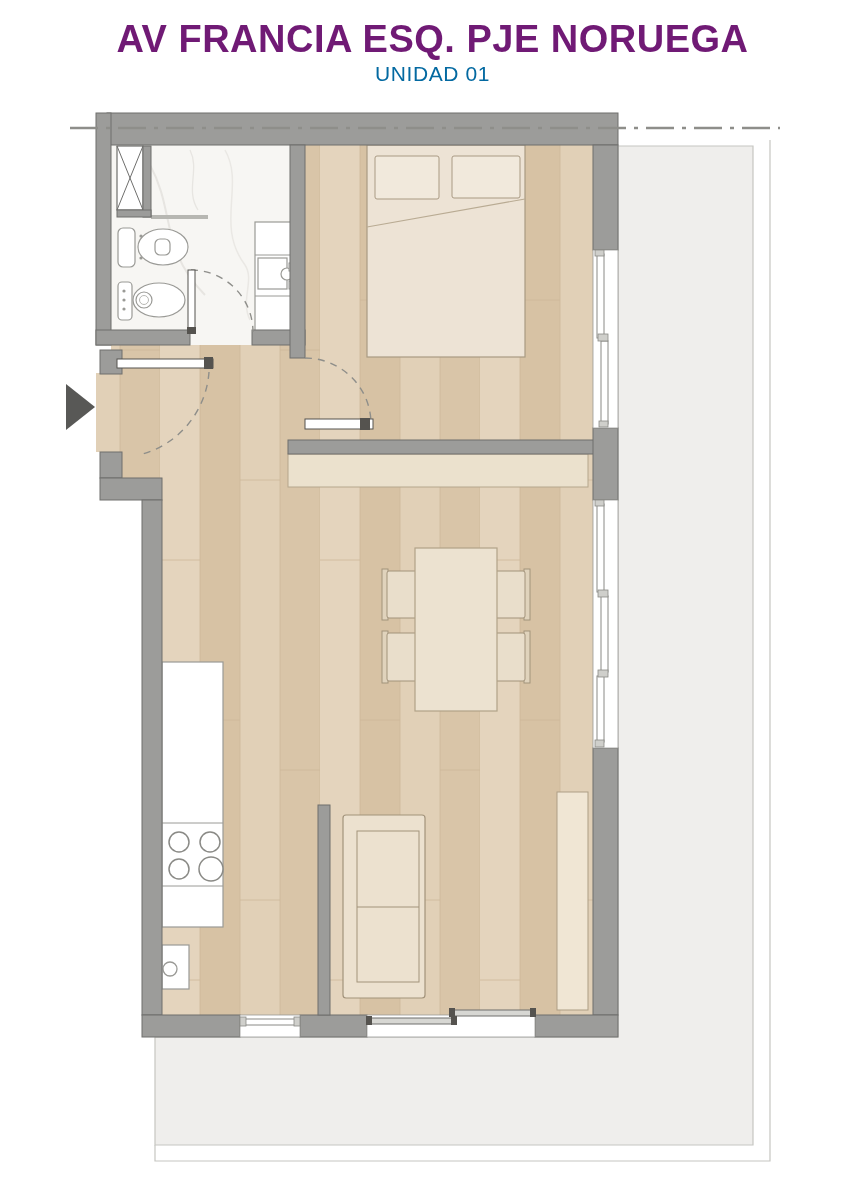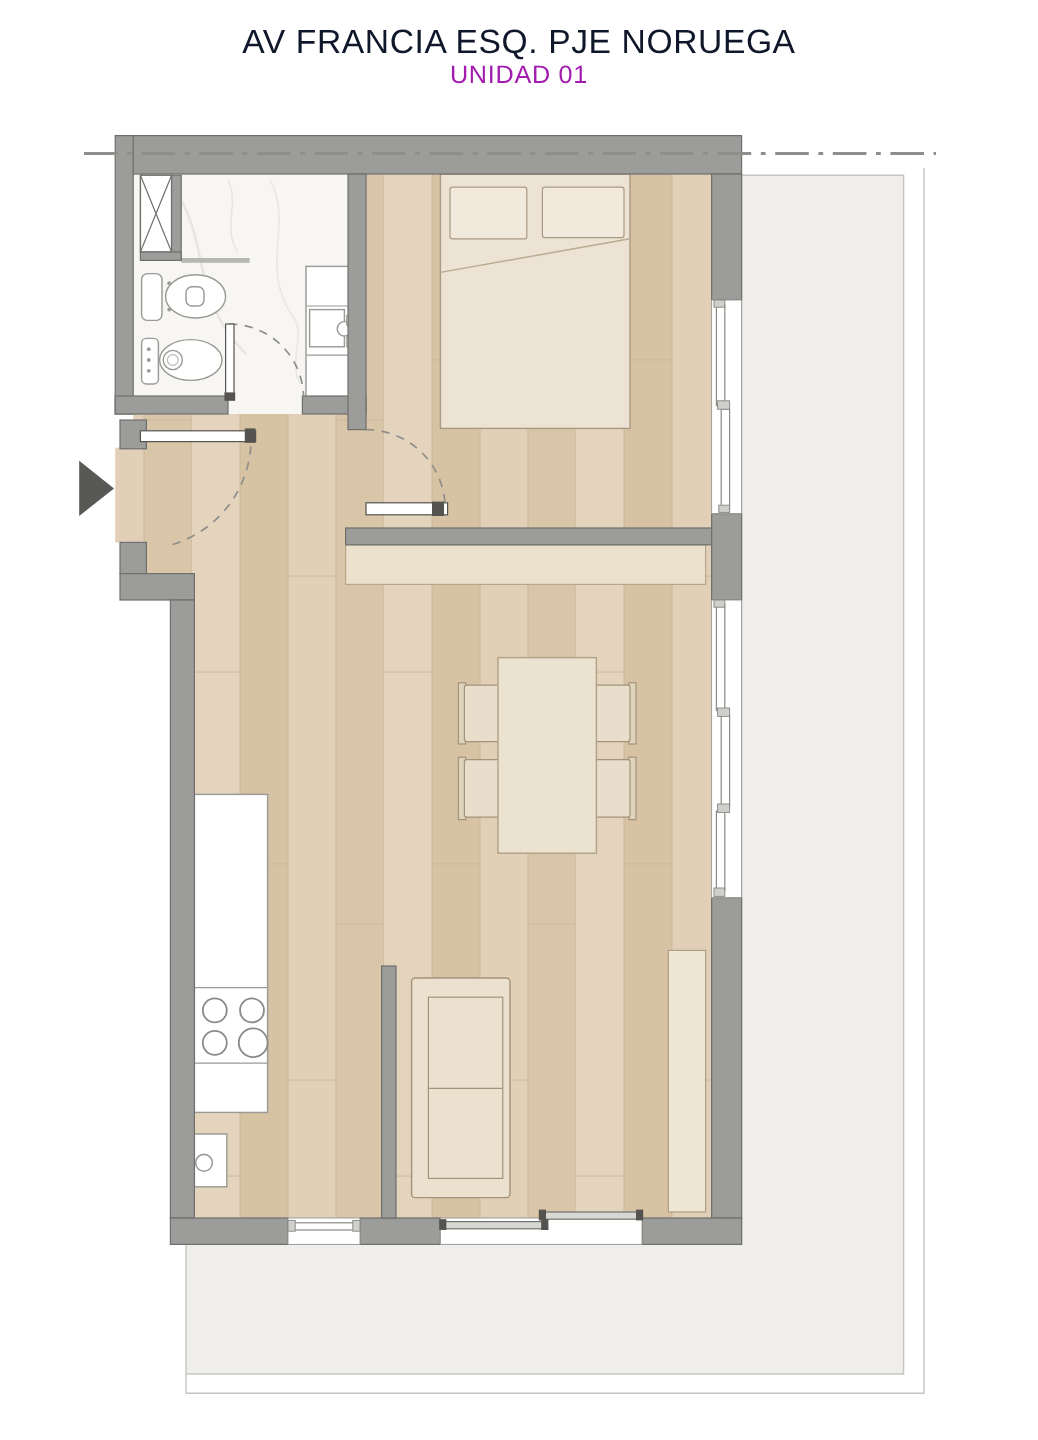--- a/index.html
+++ b/index.html
@@ -9,32 +9,32 @@
     background:#ffffff;
     font-family:"Liberation Sans", sans-serif;
     overflow:hidden;
   }
   .plan-header{
     position:absolute;top:20px;left:0;width:100%;
     text-align:center;z-index:2;
   }
   .plan-title{
     margin:0;
-    font-size:28px;
-    font-weight:400;
+    font-size:38px;
+    font-weight:700;
     letter-spacing:0.5px;
-    color:#0f172a;
+    color:#701a75;
     line-height:1.05;
   }
   .plan-subtitle{
     margin:2px 0 0 0;
     font-size:21px;
     font-weight:300;
     letter-spacing:0.6px;
-    color:#a21caf;
+    color:#0369a1;
   }
   svg.plan{position:absolute;top:0;left:0;}
 </style>
 </head>
 <body>
 
 <div class="page">
 
   <div class="plan-header">
     <h1 class="plan-title">AV FRANCIA ESQ. PJE NORUEGA</h1>

